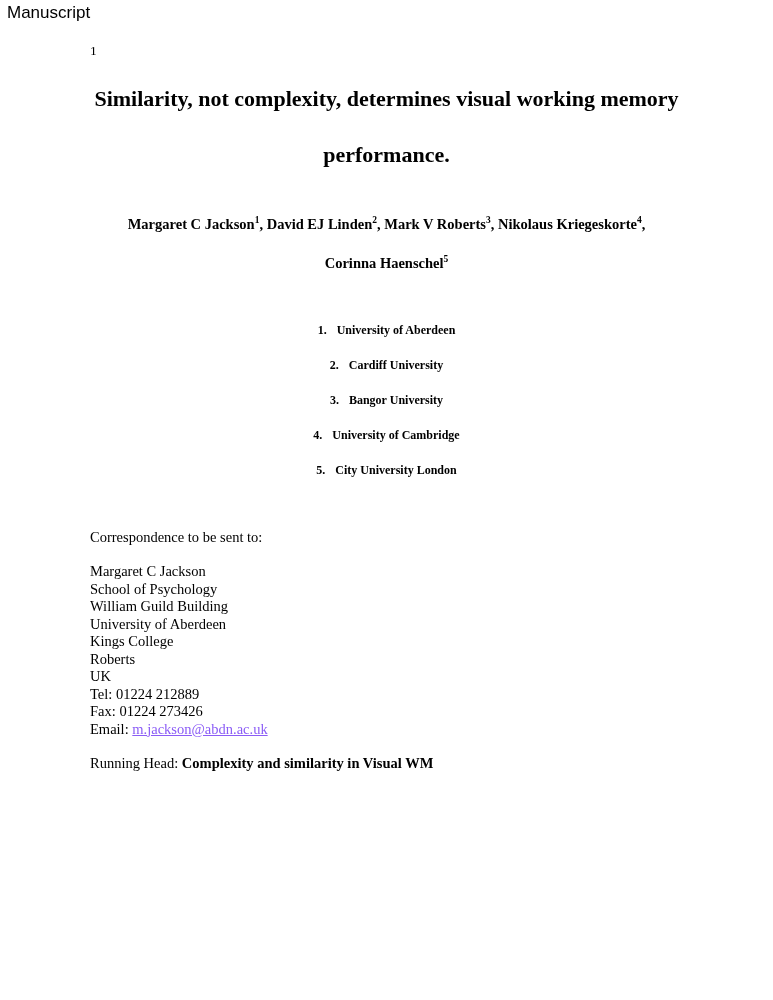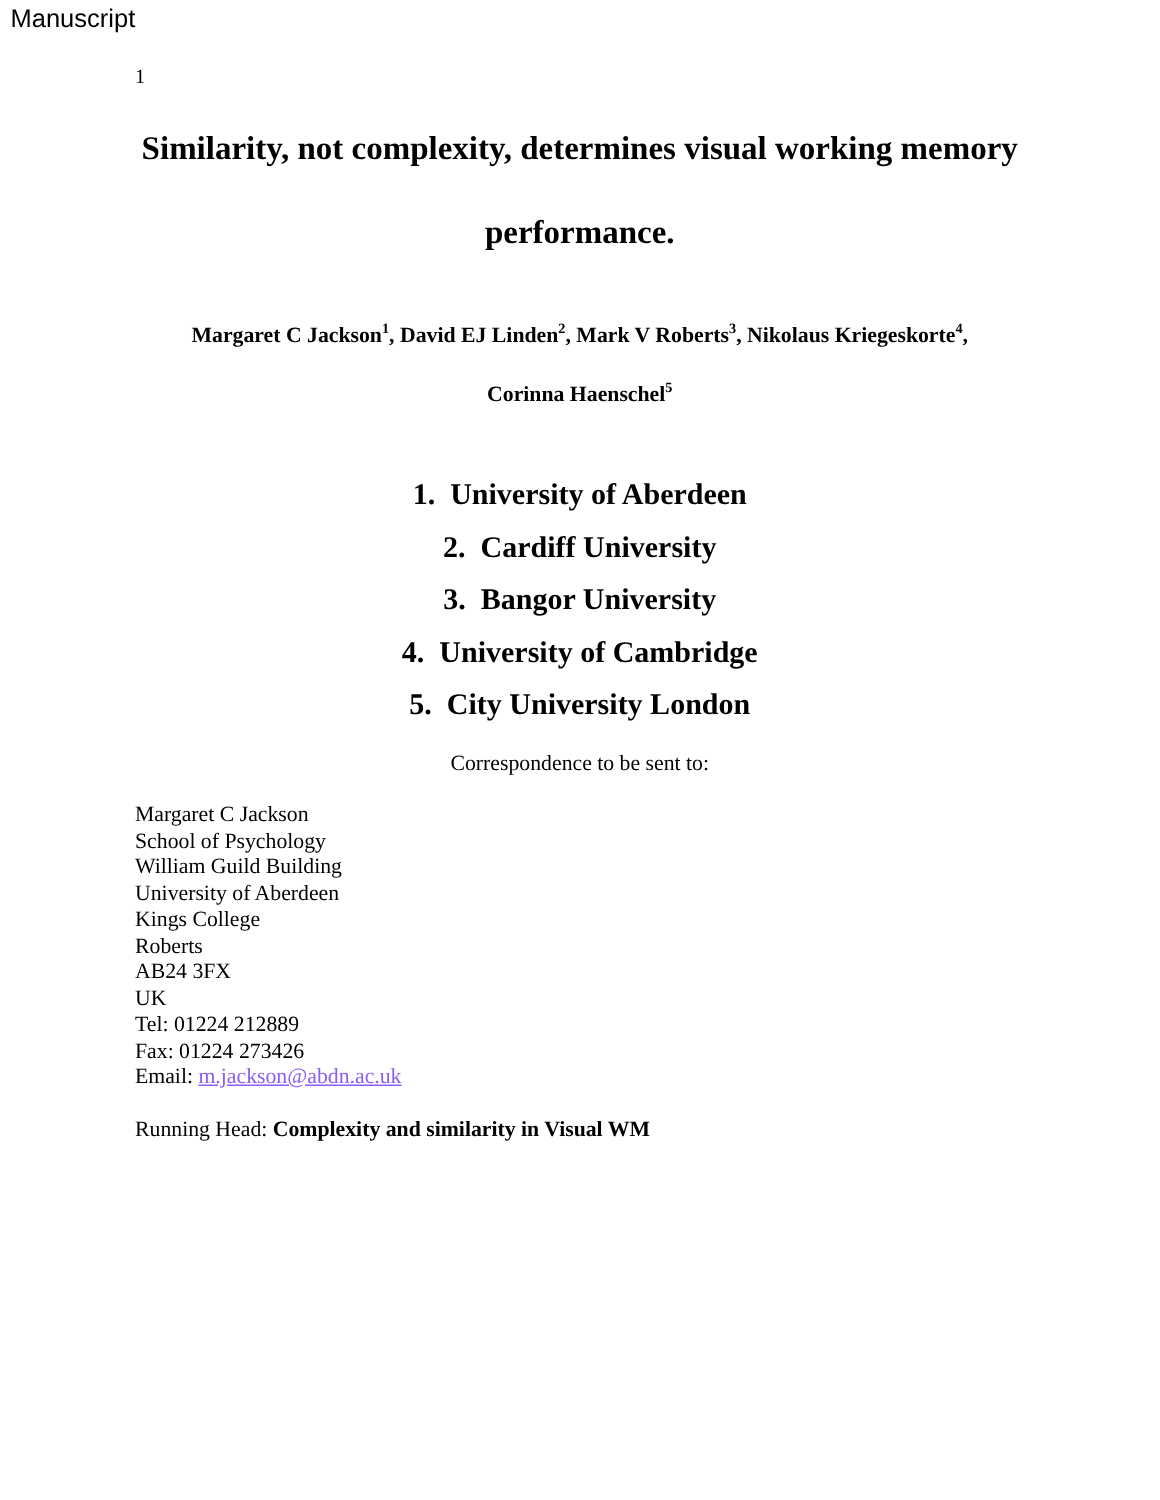--- a/index.html
+++ b/index.html
@@ -47,29 +47,28 @@
   .authors-line.first { margin-top: 49px; }
   .authors-line.second { margin-top: 20px; }
   sup {
     font-size: 9.5px;
     line-height: 0;
     vertical-align: super;
   }
   .affiliation {
     text-align: center;
     font-weight: bold;
-    font-size: 20px;
+    font-size: 12px;
     line-height: 18px;
     margin-top: 17px;
   }
   .affiliation.first { margin-top: 48px; }
   .affil-num { margin-right: 10px; }
   .correspondence-heading {
-    margin-top: 22px;
-    text-align: center;
+    margin-top: 50px;
   }
   .address-block {
     margin-top: 17px;
   }
   .address-line {
     line-height: 17.5px;
   }
   .email-link {
     color: #8b5cf6;
     text-decoration: underline;
@@ -104,21 +103,20 @@
 
   <div class="correspondence-heading">Correspondence to be sent to:</div>
 
   <div class="address-block">
     <div class="address-line">Margaret C Jackson</div>
     <div class="address-line">School of Psychology</div>
     <div class="address-line">William Guild Building</div>
     <div class="address-line">University of Aberdeen</div>
     <div class="address-line">Kings College</div>
     <div class="address-line">Roberts</div>
-    <div class="address-line">AB24 3FX</div>
     <div class="address-line">UK</div>
     <div class="address-line">Tel: 01224 212889</div>
     <div class="address-line">Fax: 01224 273426</div>
     <div class="address-line"><span>Email: </span><a class="email-link">m.jackson@abdn.ac.uk</a></div>
   </div>
 
   <div class="running-head"><span>Running Head: </span><span class="rh-text">Complexity and similarity in Visual WM</span></div>
 
 </div>
 

